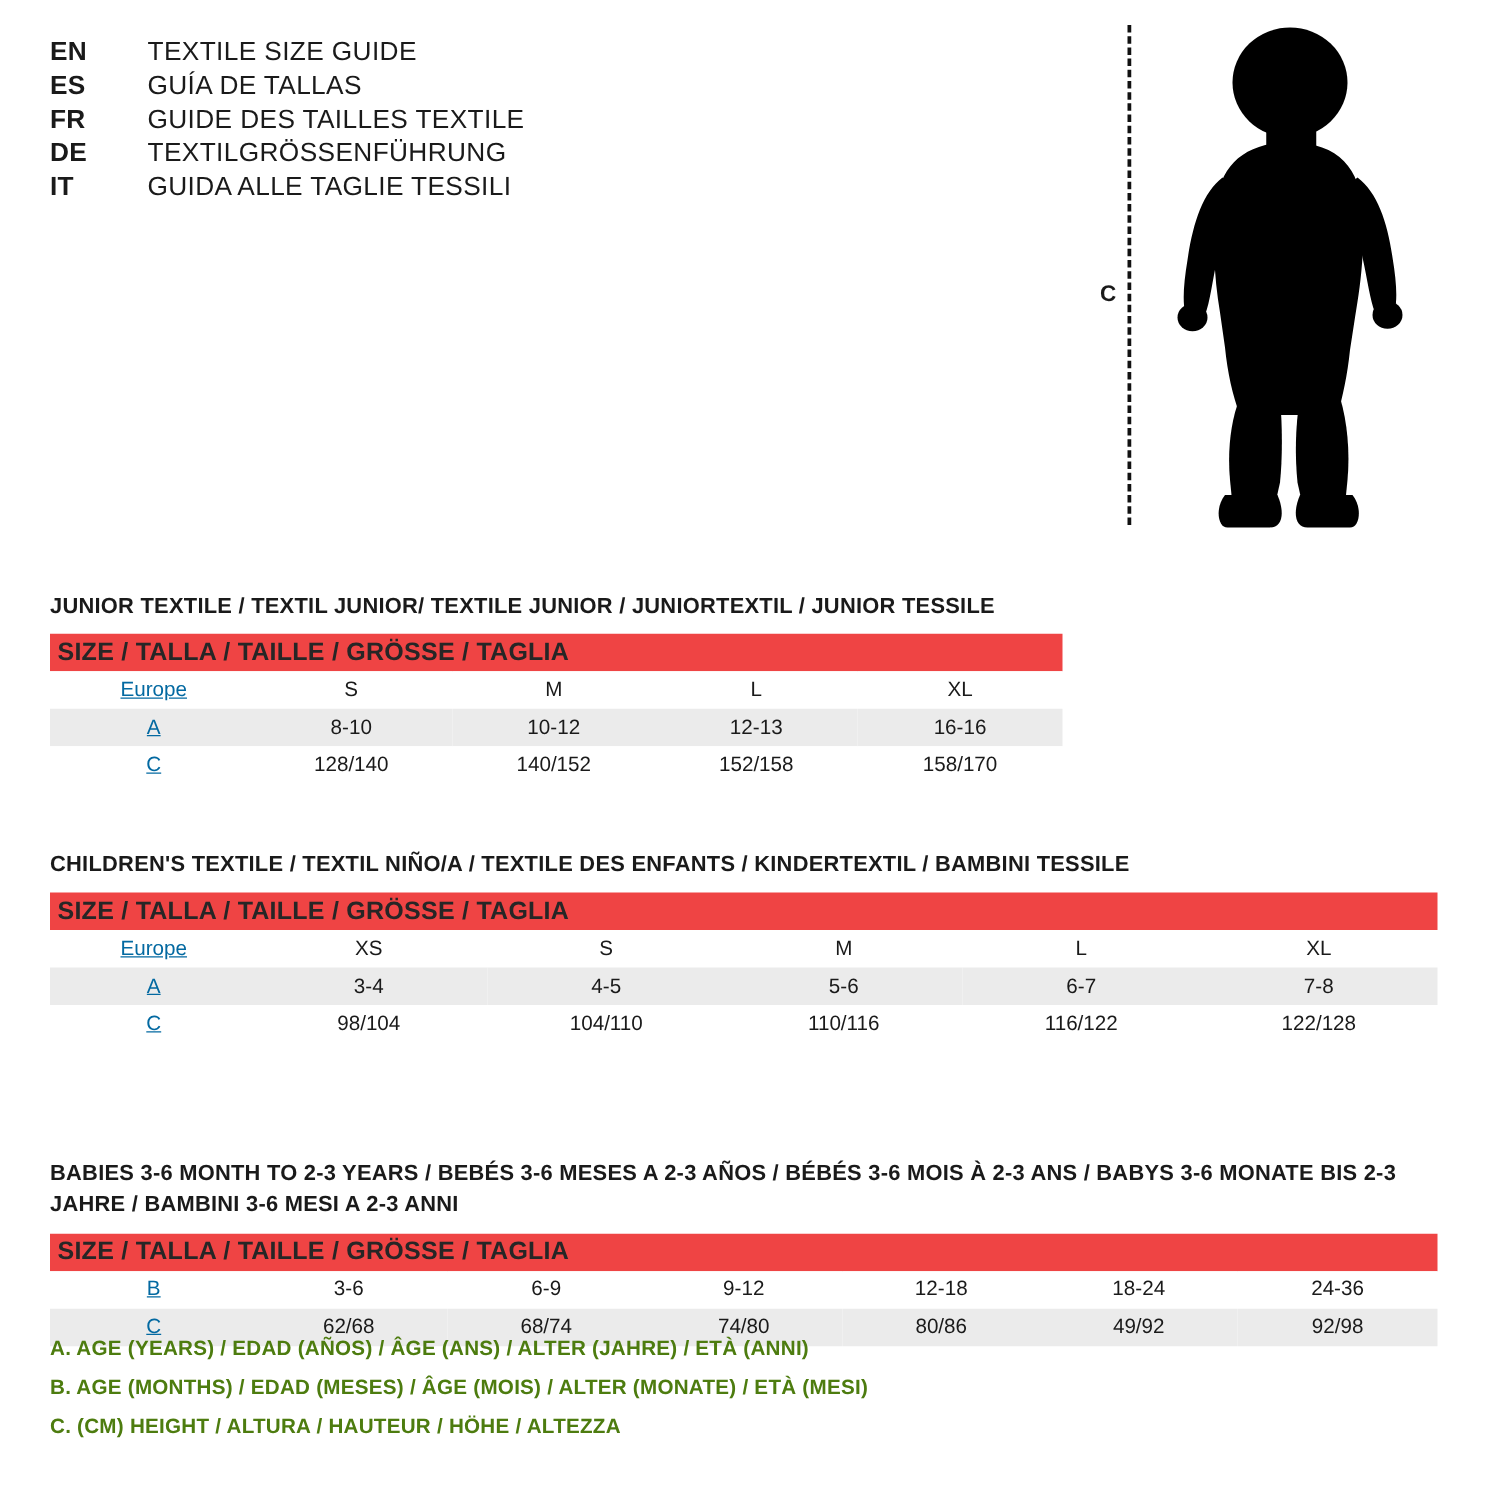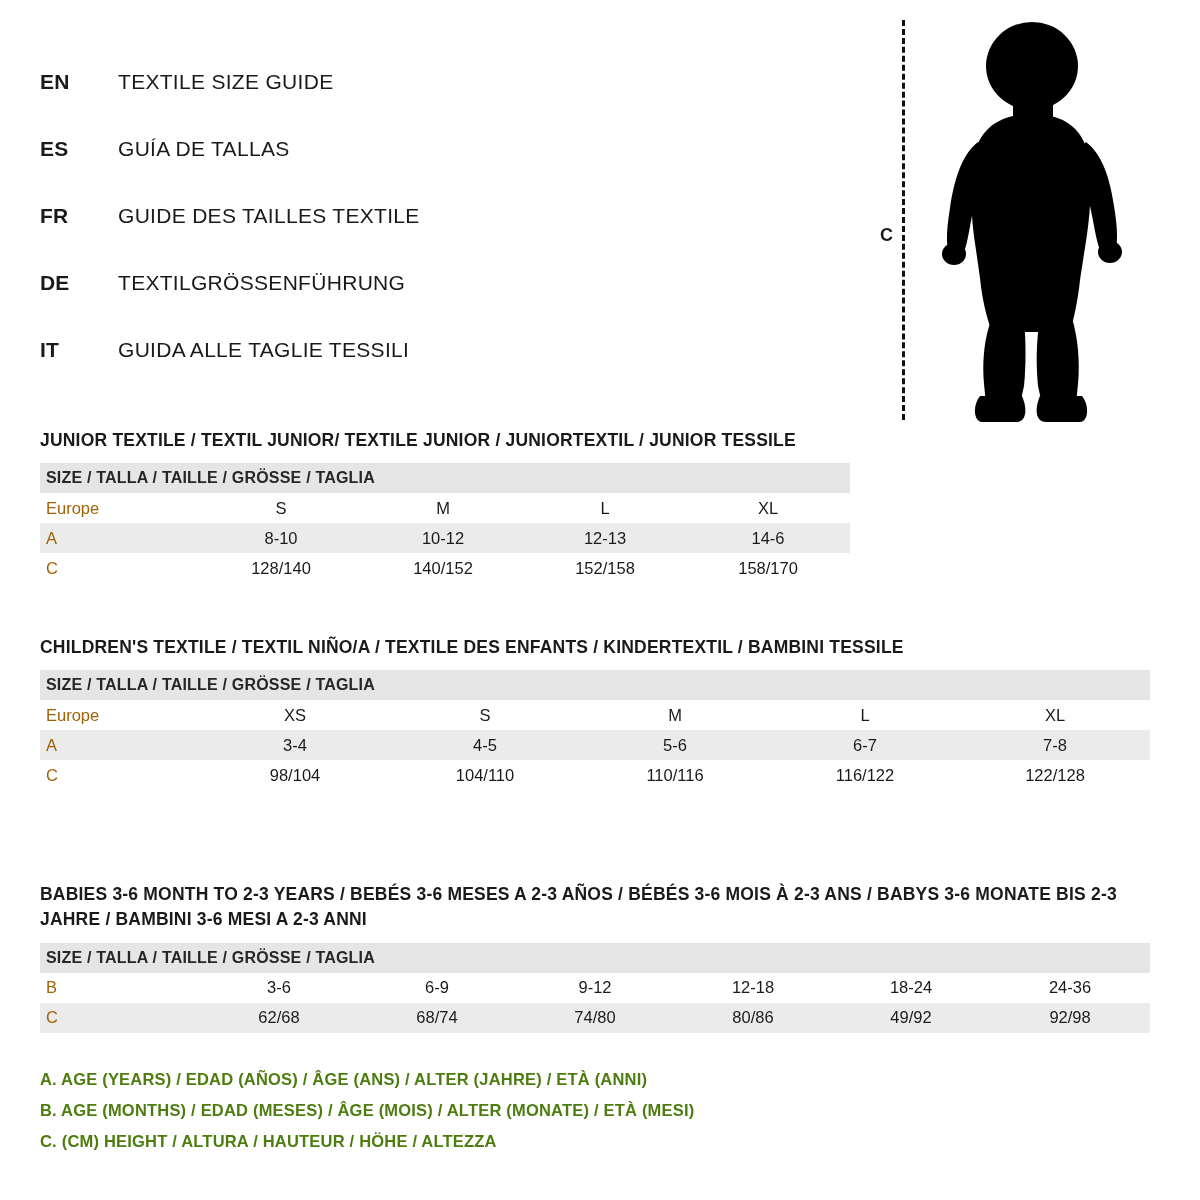--- a/index.html
+++ b/index.html
@@ -33,21 +33,20 @@
     align-items: baseline;
     margin-bottom: 3px;
   }
   .title-lang {
     width: 78px;
     flex: 0 0 78px;
     font-size: 21px;
     font-weight: bold;
     letter-spacing: 0.2px;
     color: #1a1a1a;
-    margin-top: 40px;
   }
   .title-text {
     font-size: 21px;
     font-weight: normal;
     letter-spacing: 0.3px;
     color: #1a1a1a;
     text-transform: uppercase;
   }
 
   
@@ -89,53 +88,55 @@
     width: 1120px;
   }
   .section-title {
     font-size: 17.5px;
     font-weight: bold;
     letter-spacing: 0.2px;
     color: #1a1a1a;
     margin-bottom: 10px;
     line-height: 1.45;
     text-transform: uppercase;
+    margin-top: 44px;
   }
 
   
   table.size-table {
     border-collapse: collapse;
     table-layout: fixed;
     font-size: 16.5px;
   }
   table.size-table td {
     padding: 0;
     height: 30px;
     vertical-align: middle;
   }
   .hdr-band {
-    background: #e5e5e5;
+    background: #ef4444;
     color: #262626;
     font-weight: bold;
-    font-size: 16px;
+    font-size: 20px;
     letter-spacing: 0.2px;
     padding-left: 6px !important;
     text-transform: uppercase;
   }
   .row-light {
     background: #ffffff;
   }
   .row-grey {
     background: #ebebeb;
   }
   .cell-label {
     padding-left: 6px !important;
     font-weight: normal;
-    text-align: left;
-    color: #a16207;
+    text-align: center;
+    color: #0369a1;
+    text-decoration: underline;
   }
   .cell-val {
     text-align: center;
     color: #1a1a1a;
   }
 
   
   .footnotes {
     position: absolute;
     left: 40px;
@@ -258,21 +259,21 @@
           <td class="cell-val">S</td>
           <td class="cell-val">M</td>
           <td class="cell-val">L</td>
           <td class="cell-val">XL</td>
         </tr>
         <tr class="row-grey">
           <td class="cell-label">A</td>
           <td class="cell-val">8-10</td>
           <td class="cell-val">10-12</td>
           <td class="cell-val">12-13</td>
-          <td class="cell-val">14-6</td>
+          <td class="cell-val">16-16</td>
         </tr>
         <tr class="row-light">
           <td class="cell-label">C</td>
           <td class="cell-val">128/140</td>
           <td class="cell-val">140/152</td>
           <td class="cell-val">152/158</td>
           <td class="cell-val">158/170</td>
         </tr>
       </tbody>
     </table>

